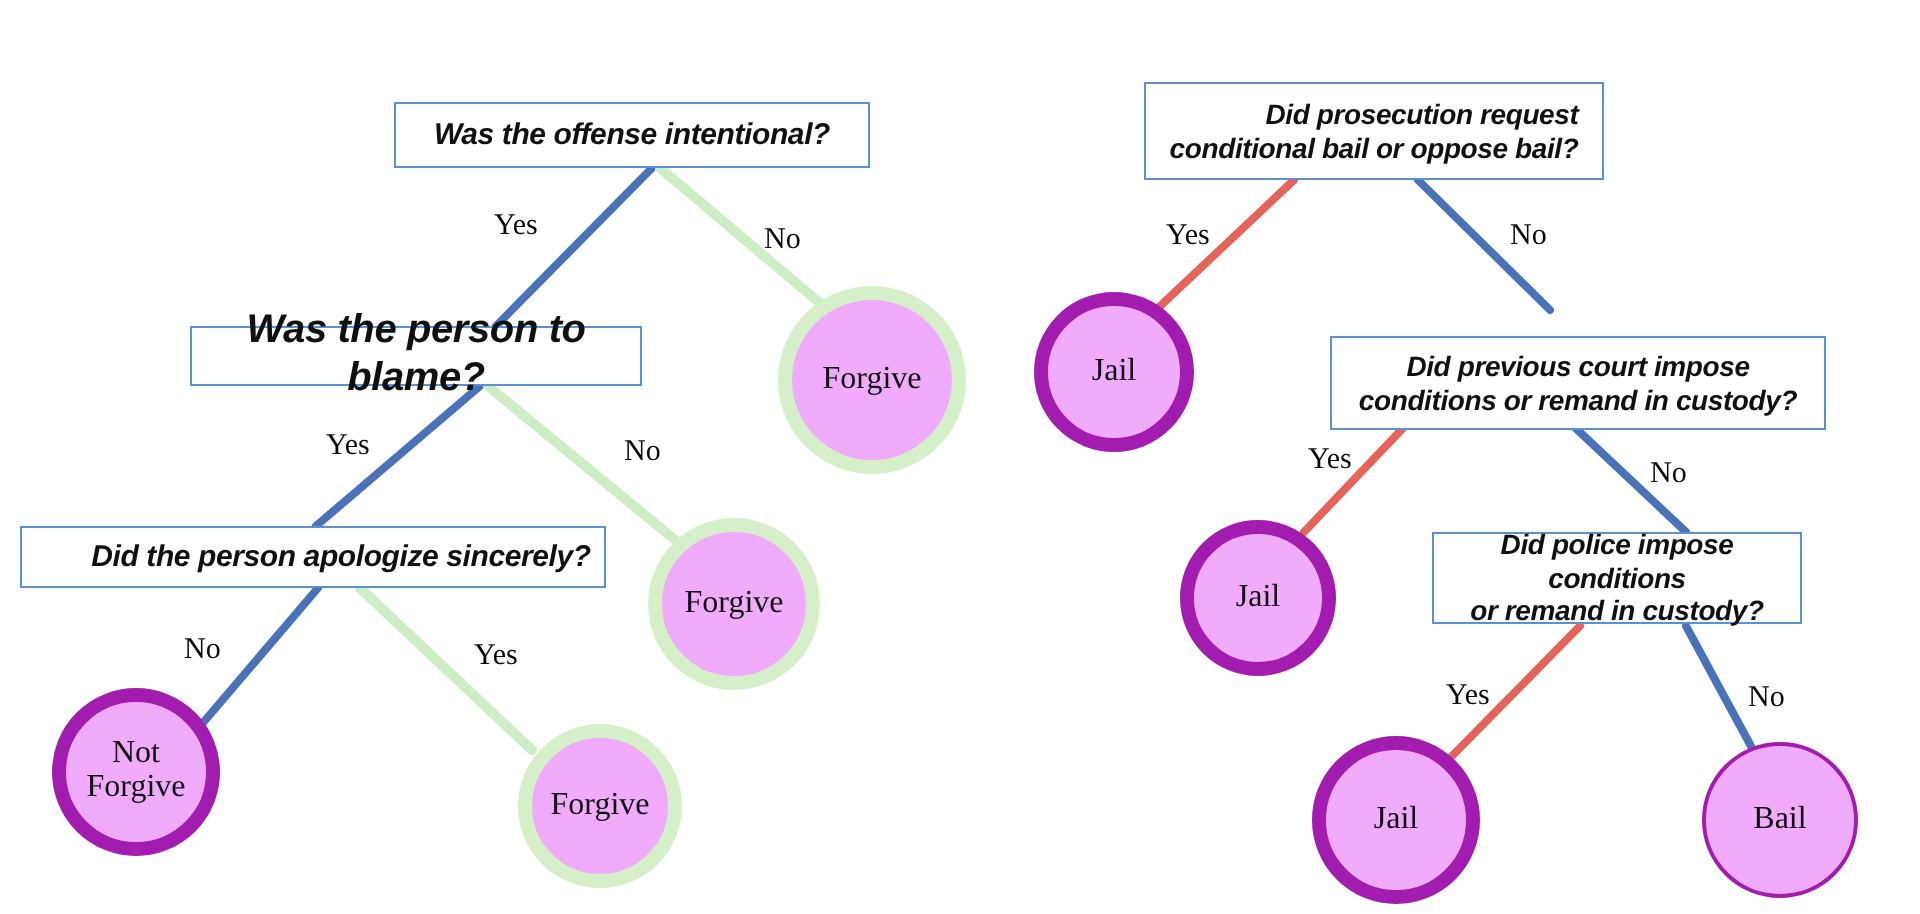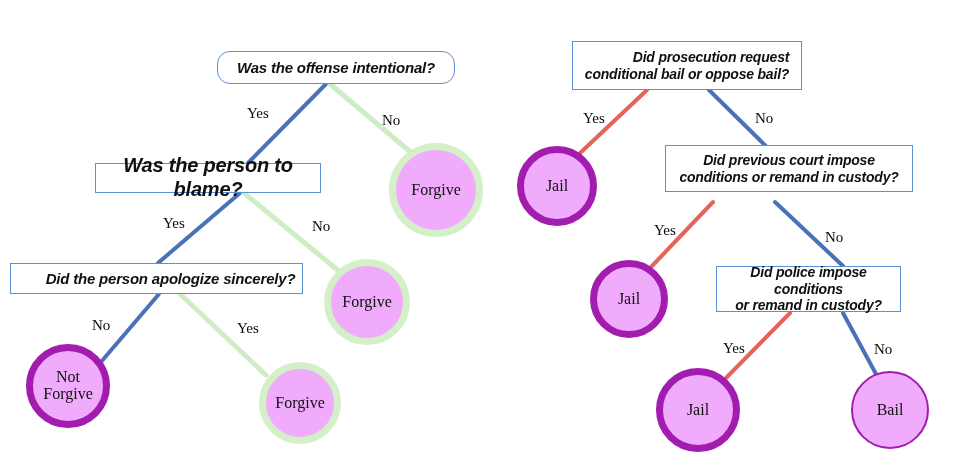--- a/index.html
+++ b/index.html
@@ -99,21 +99,21 @@
       <line x1="843" y1="313" x2="876" y2="374" stroke="#4a72b8" stroke-width="4" stroke-linecap="round"></line>
     </svg>
 
   <div id="nodes-layer">
       <div class="edge-label" style="left: 247px; top: 105px; font-size: 15px;">Yes</div>
       <div class="edge-label" style="left: 382px; top: 112px; font-size: 15px;">No</div>
       <div class="edge-label" style="left: 163px; top: 215px; font-size: 15px;">Yes</div>
       <div class="edge-label" style="left: 312px; top: 218px; font-size: 15px;">No</div>
       <div class="edge-label" style="left: 92px; top: 317px; font-size: 15px;">No</div>
       <div class="edge-label" style="left: 237px; top: 320px; font-size: 15px;">Yes</div>
-      <div class="node-box" style="left: 217px; top: 51px; width: 238px; height: 33px; font-size: 15px; border-radius: 13px;">
+      <div class="node-box" style="left: 197px; top: 51px; width: 238px; height: 33px; font-size: 15px;">
         <span class="box-text">Was the offense intentional?</span>
       </div>
       <div class="node-box" style="left: 95px; top: 163px; width: 226px; height: 30px; font-size: 20px;">
         <span class="box-text">Was the person to blame?</span>
       </div>
       <div class="node-box" style="left: 10px; top: 263px; width: 293px; height: 31px; font-size: 15px; padding-left: 28px;">
         <span class="box-text">Did the person apologize sincerely?</span>
       </div>
       <div class="leaf green-soft" style="left: 389px; top: 143px; width: 94px; height: 94px; font-size: 16px;">
         <span class="leaf-text">Forgive</span>
@@ -131,21 +131,21 @@
       <div class="edge-label" style="left: 583px; top: 110px; font-size: 15px;">Yes</div>
       <div class="edge-label" style="left: 755px; top: 110px; font-size: 15px;">No</div>
       <div class="edge-label" style="left: 654px; top: 222px; font-size: 15px;">Yes</div>
       <div class="edge-label" style="left: 825px; top: 229px; font-size: 15px;">No</div>
       <div class="edge-label" style="left: 723px; top: 340px; font-size: 15px;">Yes</div>
       <div class="edge-label" style="left: 874px; top: 341px; font-size: 15px;">No</div>
       <div class="node-box" style="left: 572px; top: 41px; width: 230px; height: 49px; font-size: 14px; text-align: right;">
         <span class="box-text">Did prosecution request
 conditional bail or oppose bail?</span>
       </div>
-      <div class="node-box" style="left: 665px; top: 145px; width: 248px; height: 47px; font-size: 14px;">
+      <div class="node-box" style="left: 665px; top: 168px; width: 248px; height: 47px; font-size: 14px;">
         <span class="box-text">Did previous court impose
 conditions or remand in custody?</span>
       </div>
       <div class="node-box" style="left: 716px; top: 266px; width: 185px; height: 46px; font-size: 14px;">
         <span class="box-text">Did police impose conditions
 or remand in custody?</span>
       </div>
       <div class="leaf red" style="left: 517px; top: 146px; width: 80px; height: 80px; font-size: 16px;">
         <span class="leaf-text">Jail</span>
       </div>

